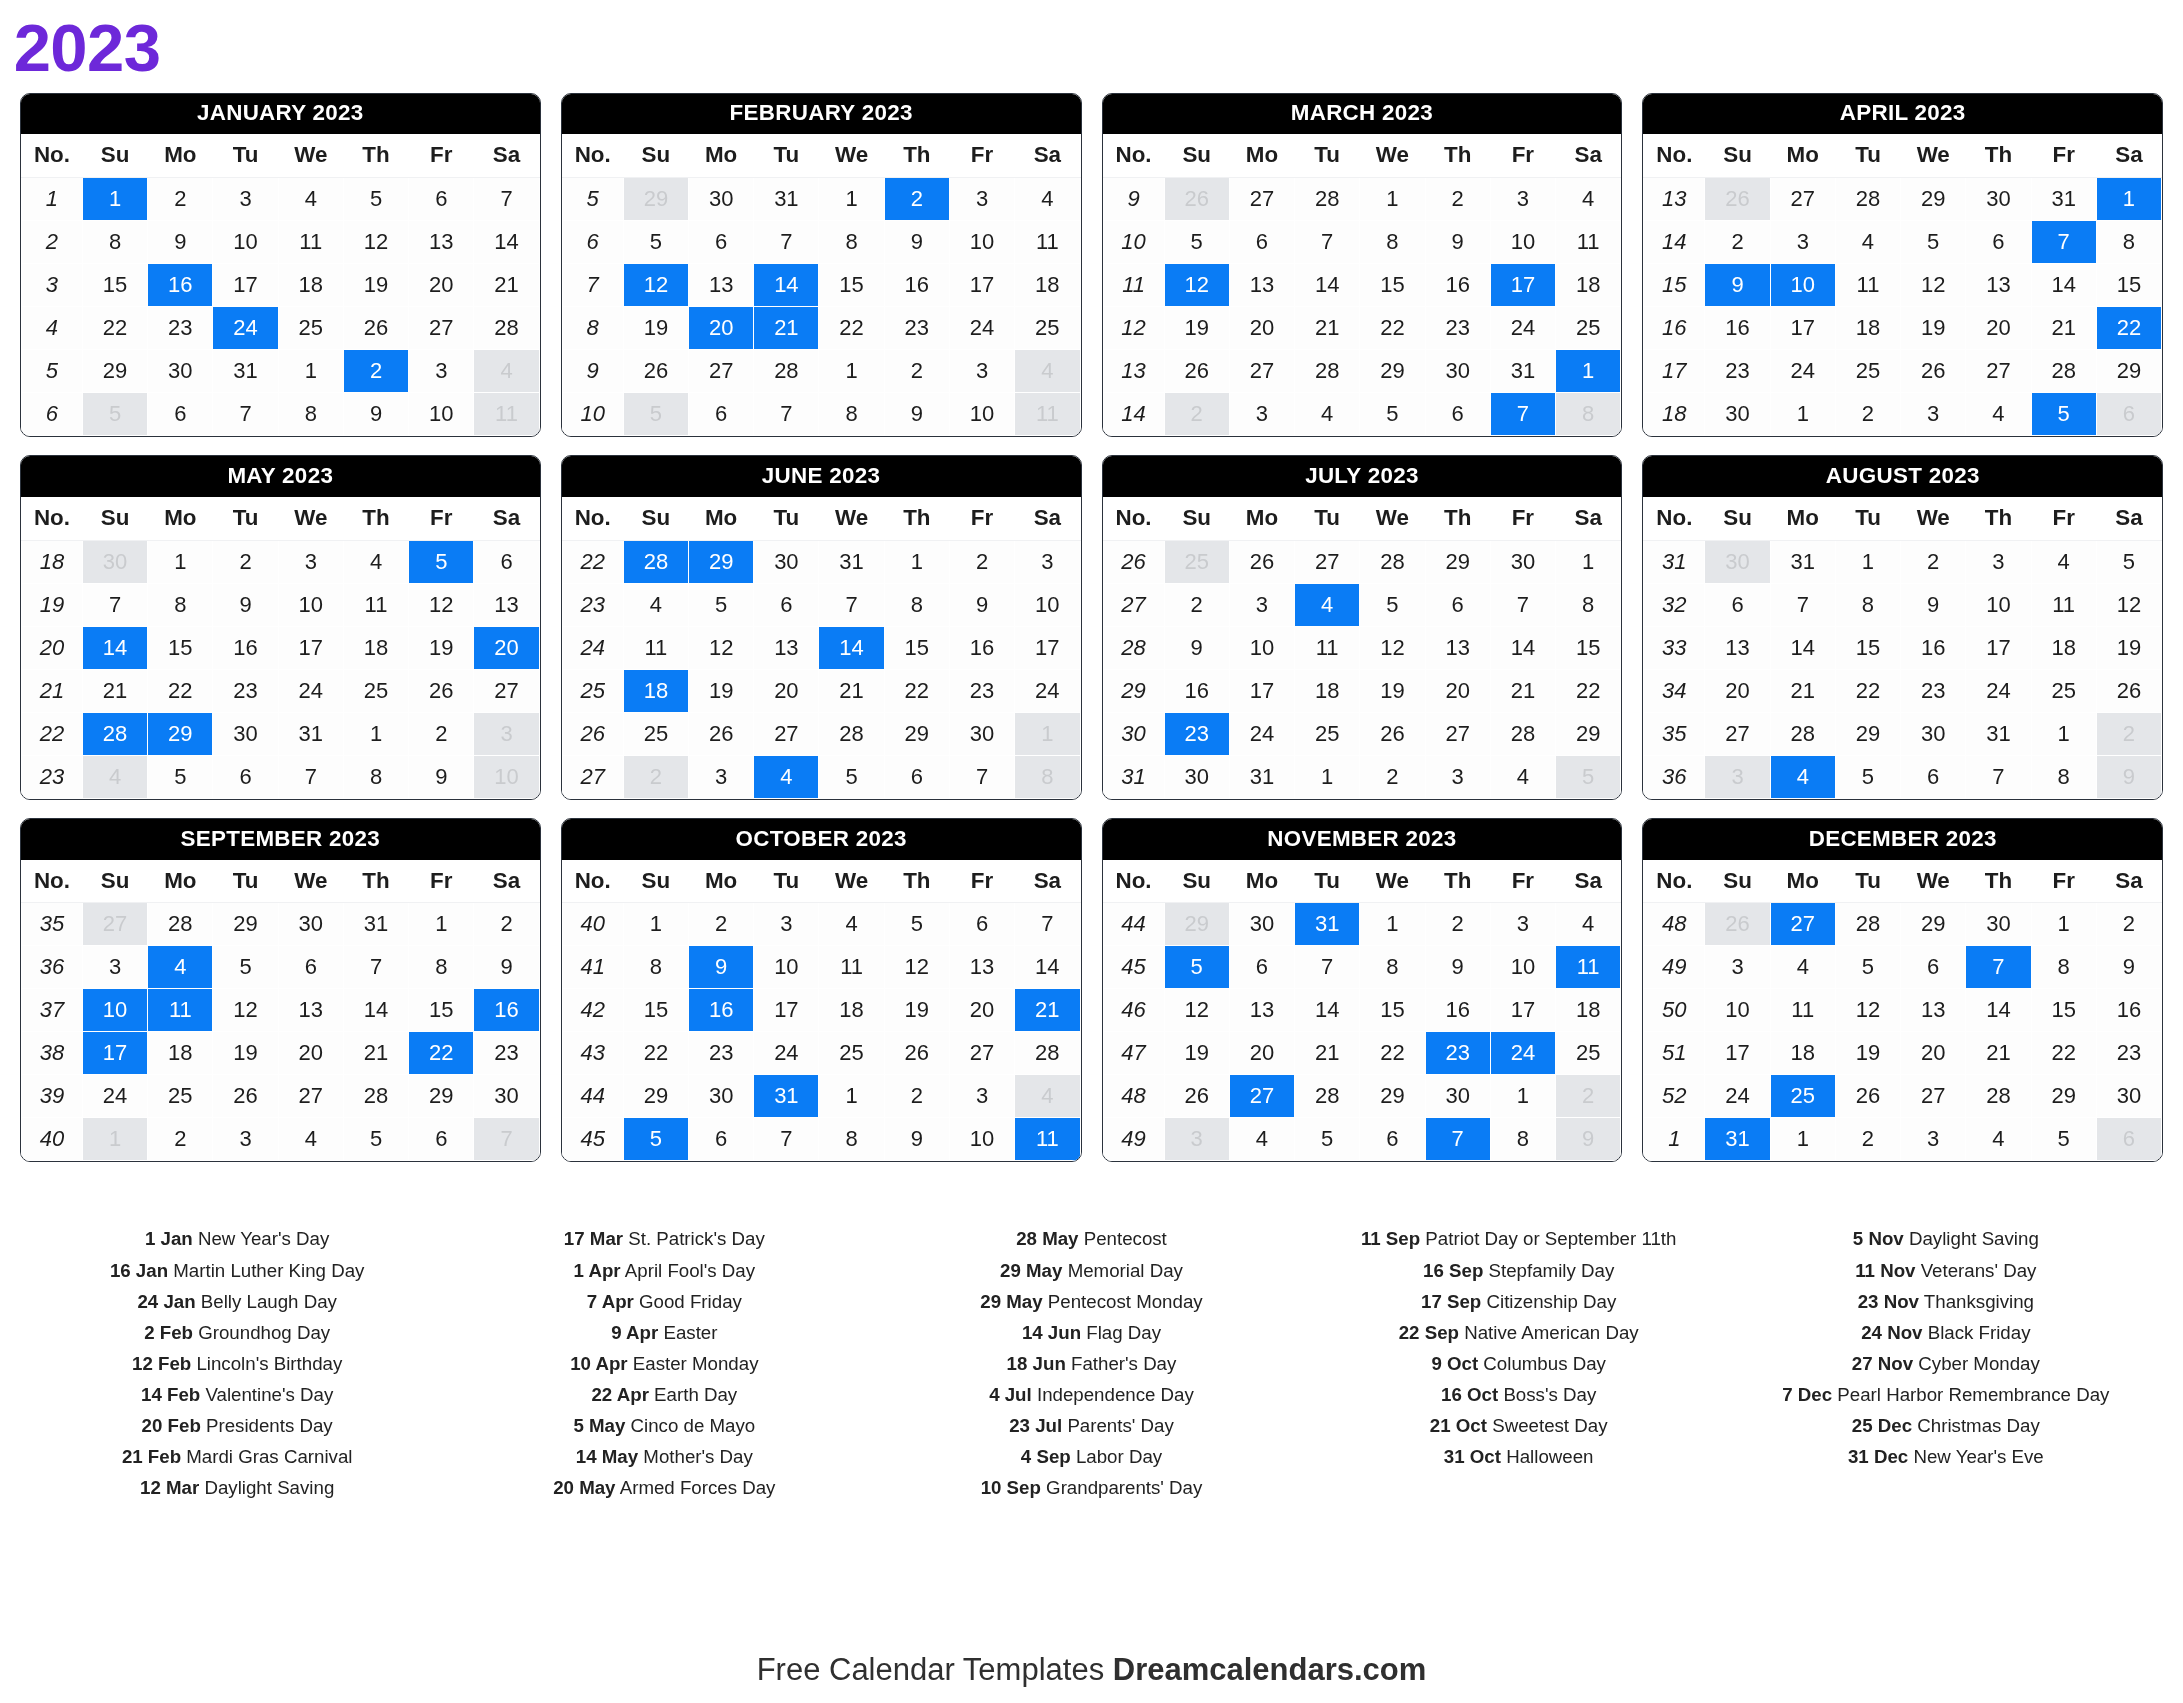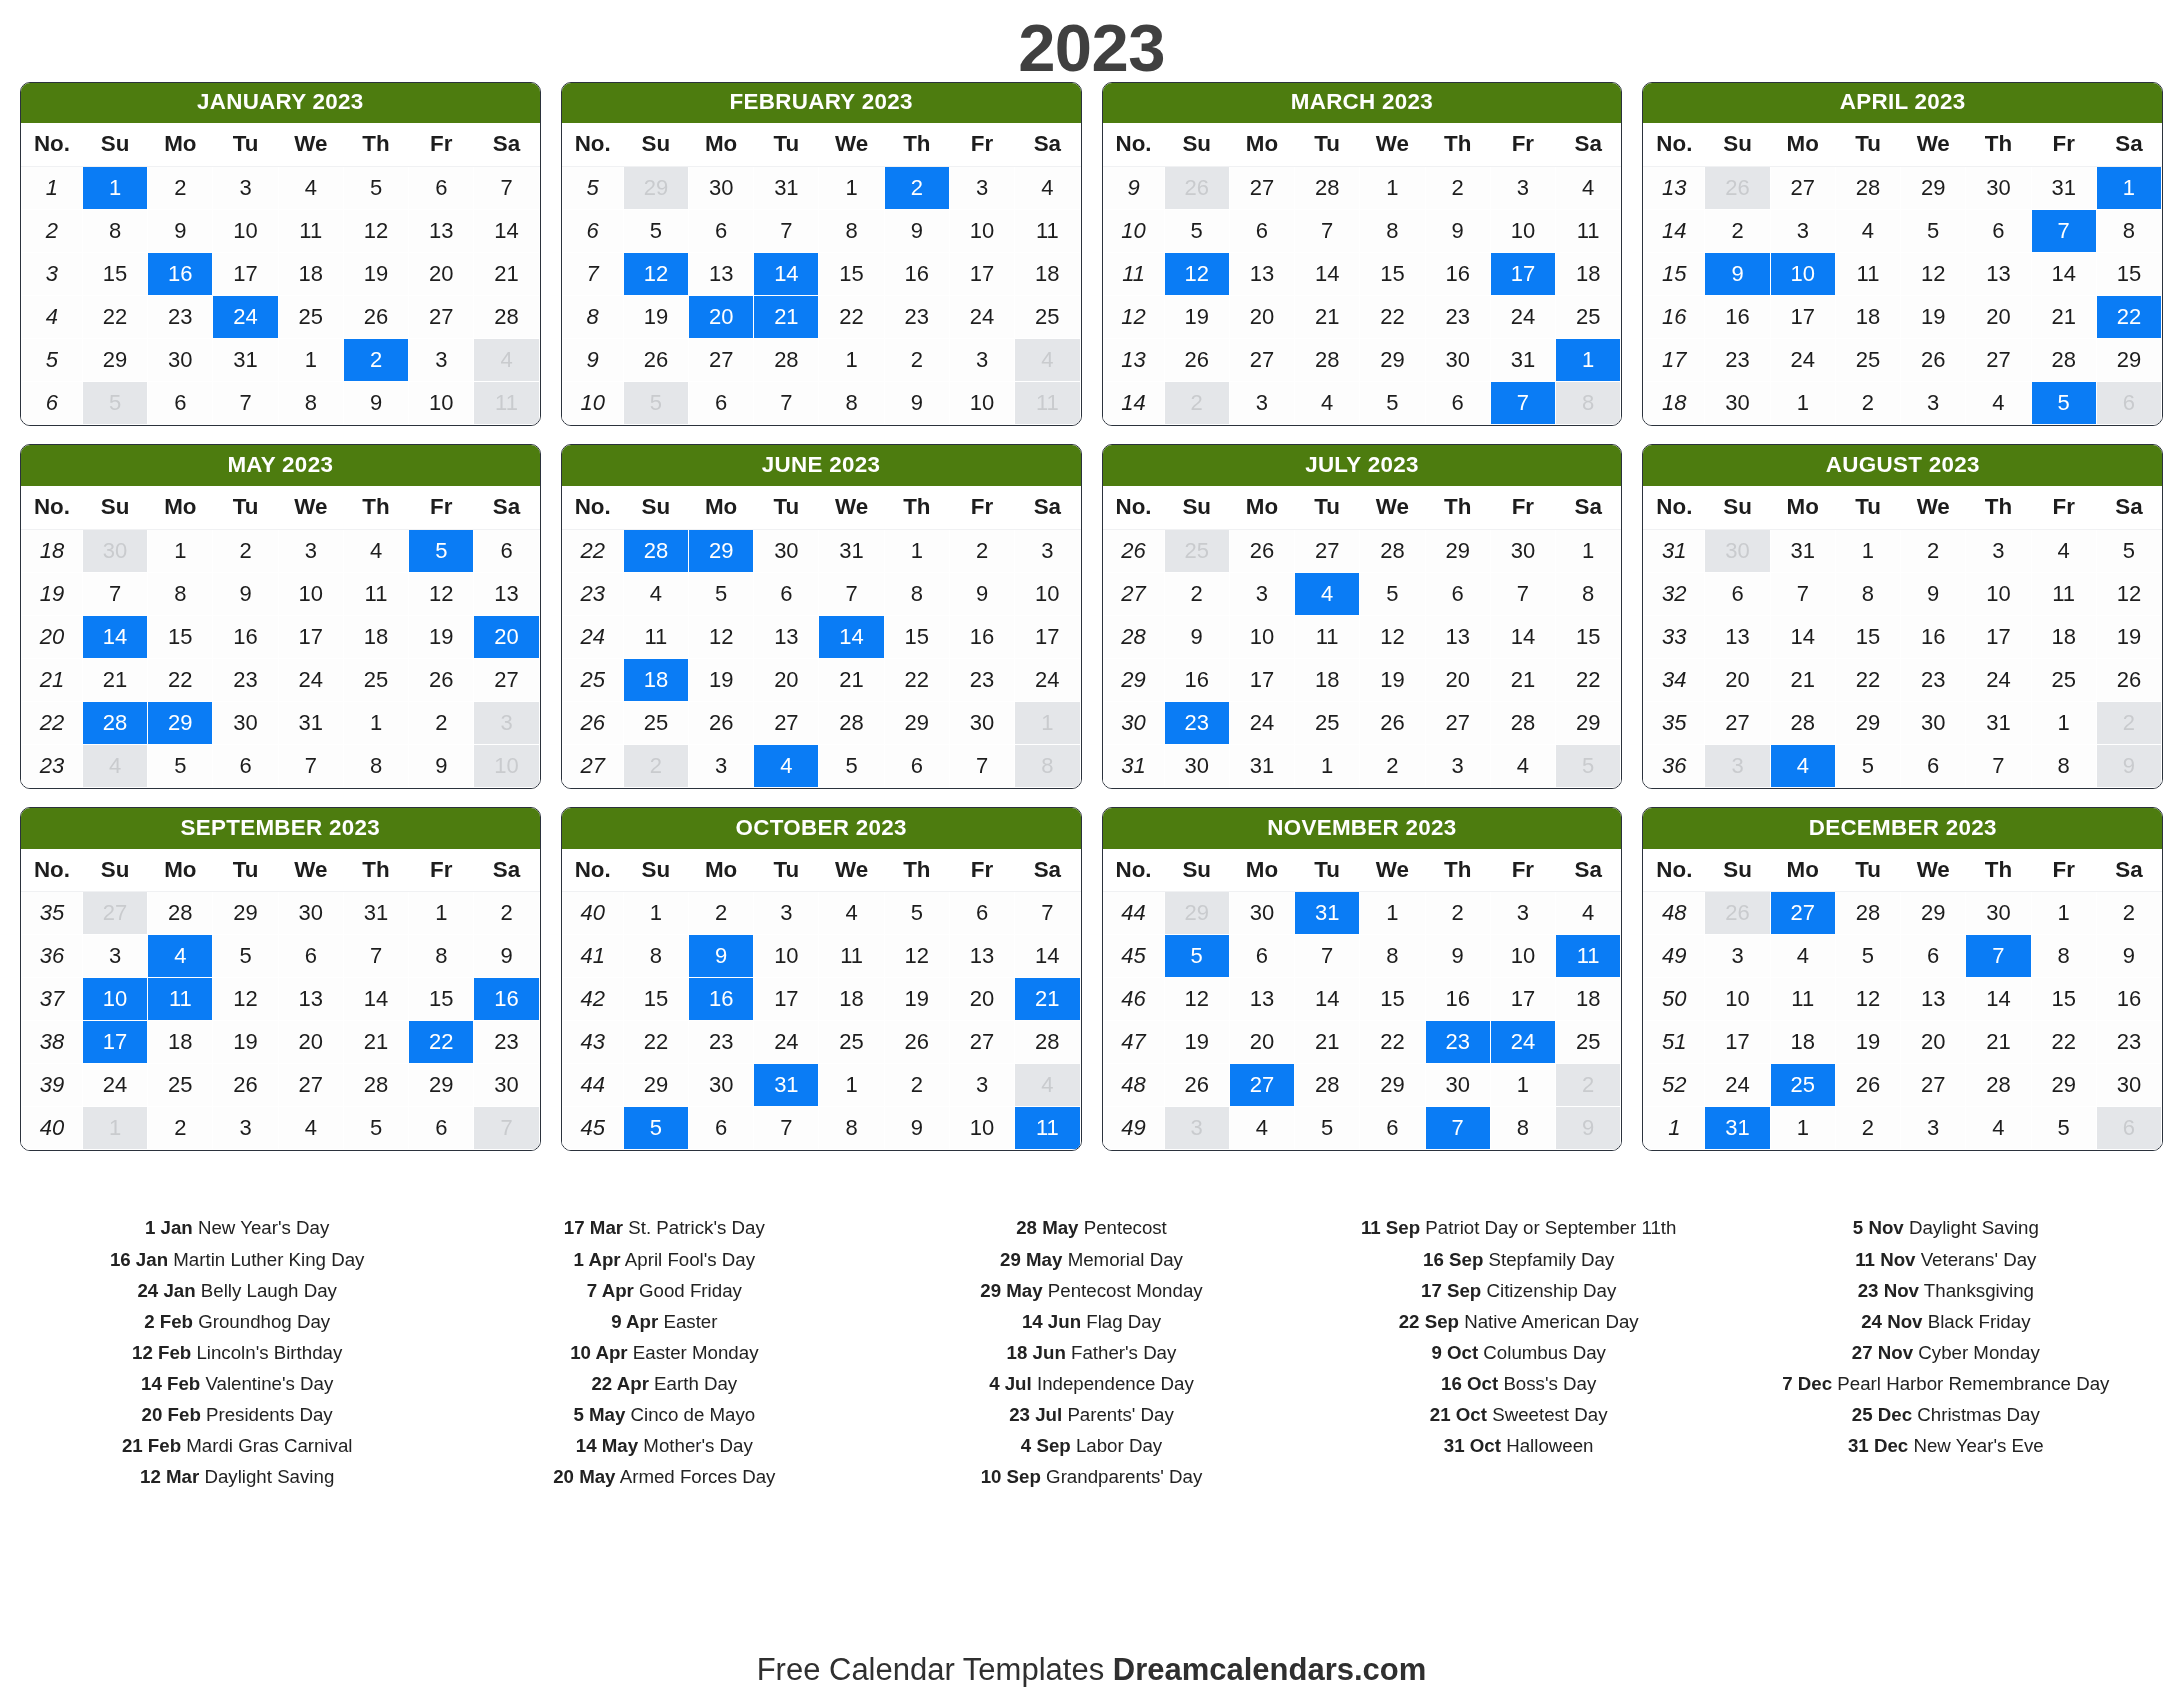--- a/index.html
+++ b/index.html
@@ -16,48 +16,48 @@
 
   .page {
     width: 2183px;
     height: 1704px;
     position: relative;
     padding: 0 13.7px;
   }
 
   
   .year-title {
-    text-align: center;
+    text-align: left;
     font-size: 67px;
     font-weight: 700;
-    color: #404040;
+    color: #6d28d9;
     letter-spacing: -0.6px;
     line-height: 1;
     padding-top: 13.7px;
-    padding-bottom: 1px;
+    padding-bottom: 12px;
   }
 
   
   .months-grid {
     display: grid;
     grid-template-columns: repeat(4, 1fr);
     column-gap: 20px;
     row-gap: 18.7px;
     padding: 0 6.2px;
   }
 
   .month-card {
     border: 1.9px solid #2b323c;
     border-radius: 10px;
     overflow: hidden;
     background: #ffffff;
   }
 
   .month-header {
-    background: #4d7c0f;
+    background: #000000;
     color: #ffffff;
     text-align: center;
     font-size: 22.4px;
     font-weight: 700;
     letter-spacing: 0.3px;
     padding: 8.7px 0 9.3px 0;
     line-height: 1;
   }
 
   table.month-table {

